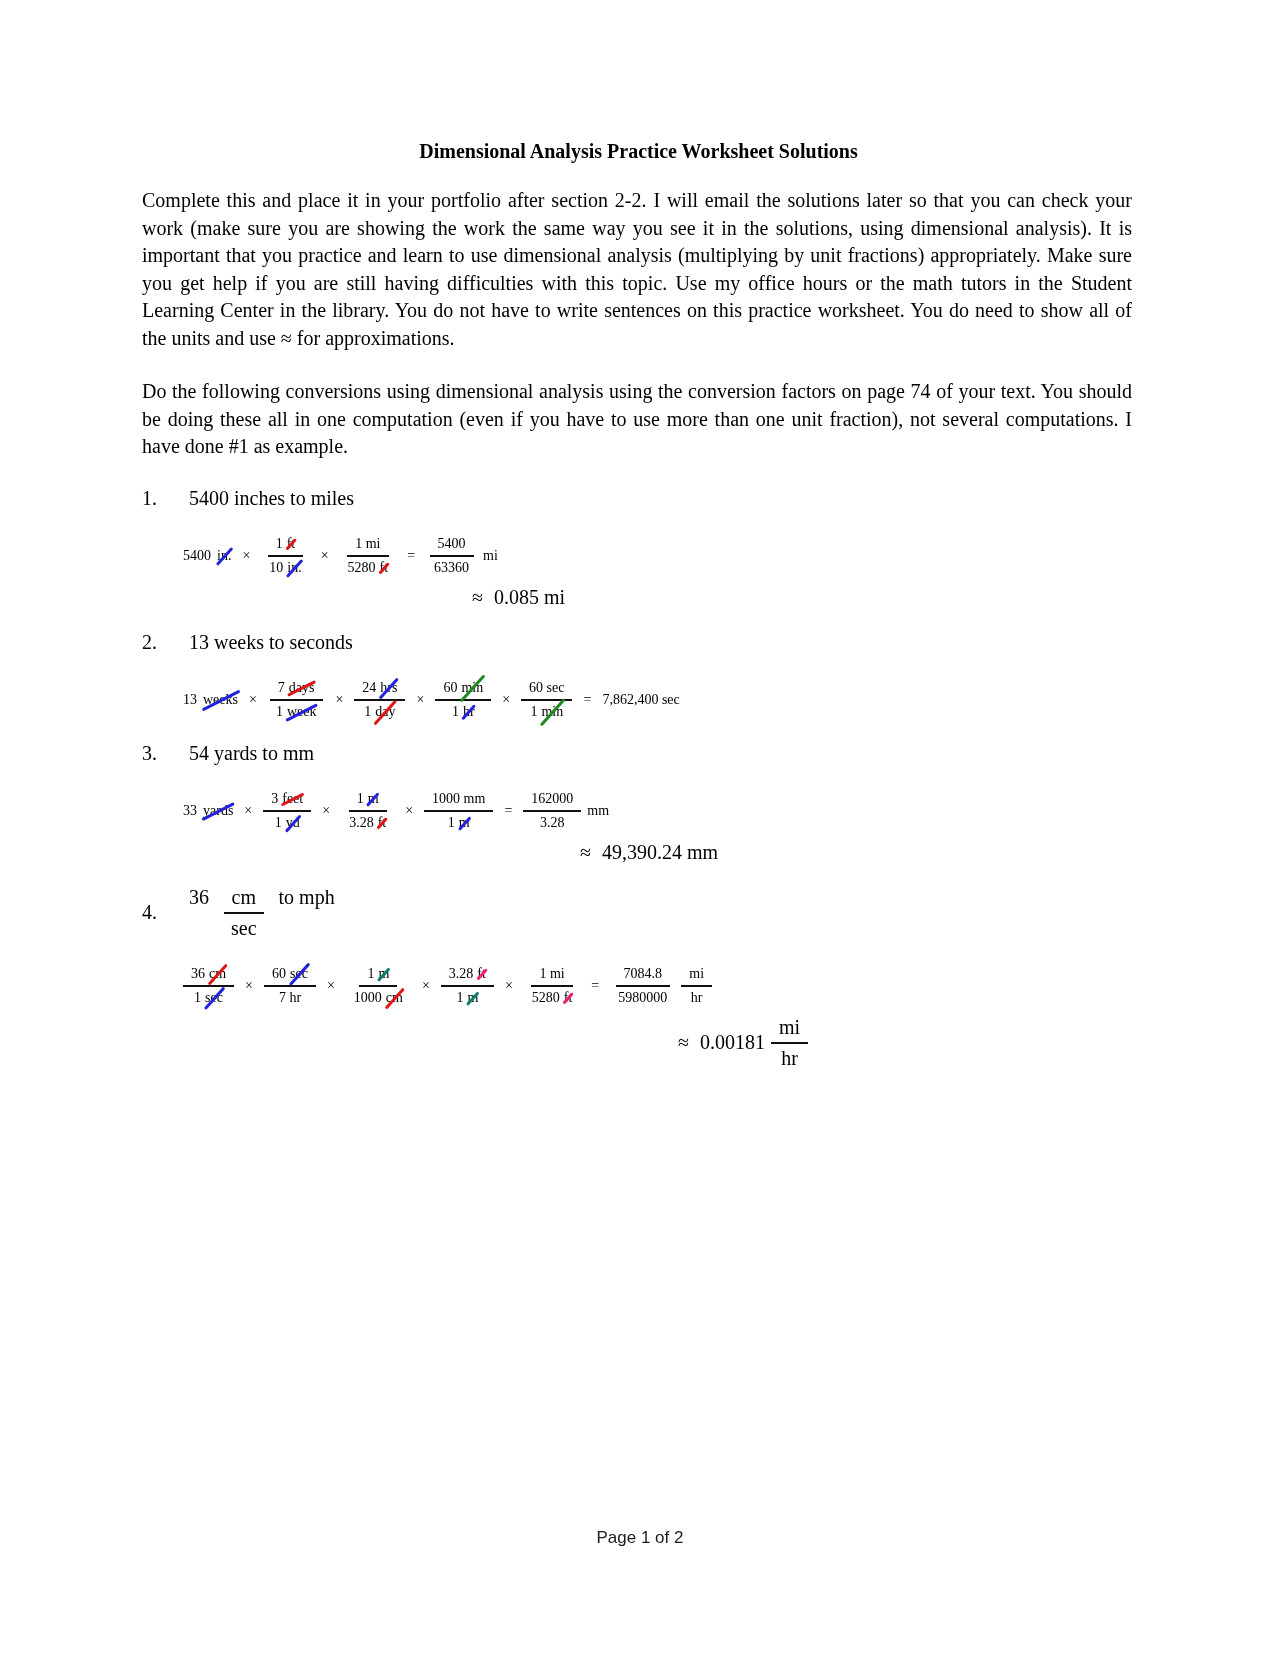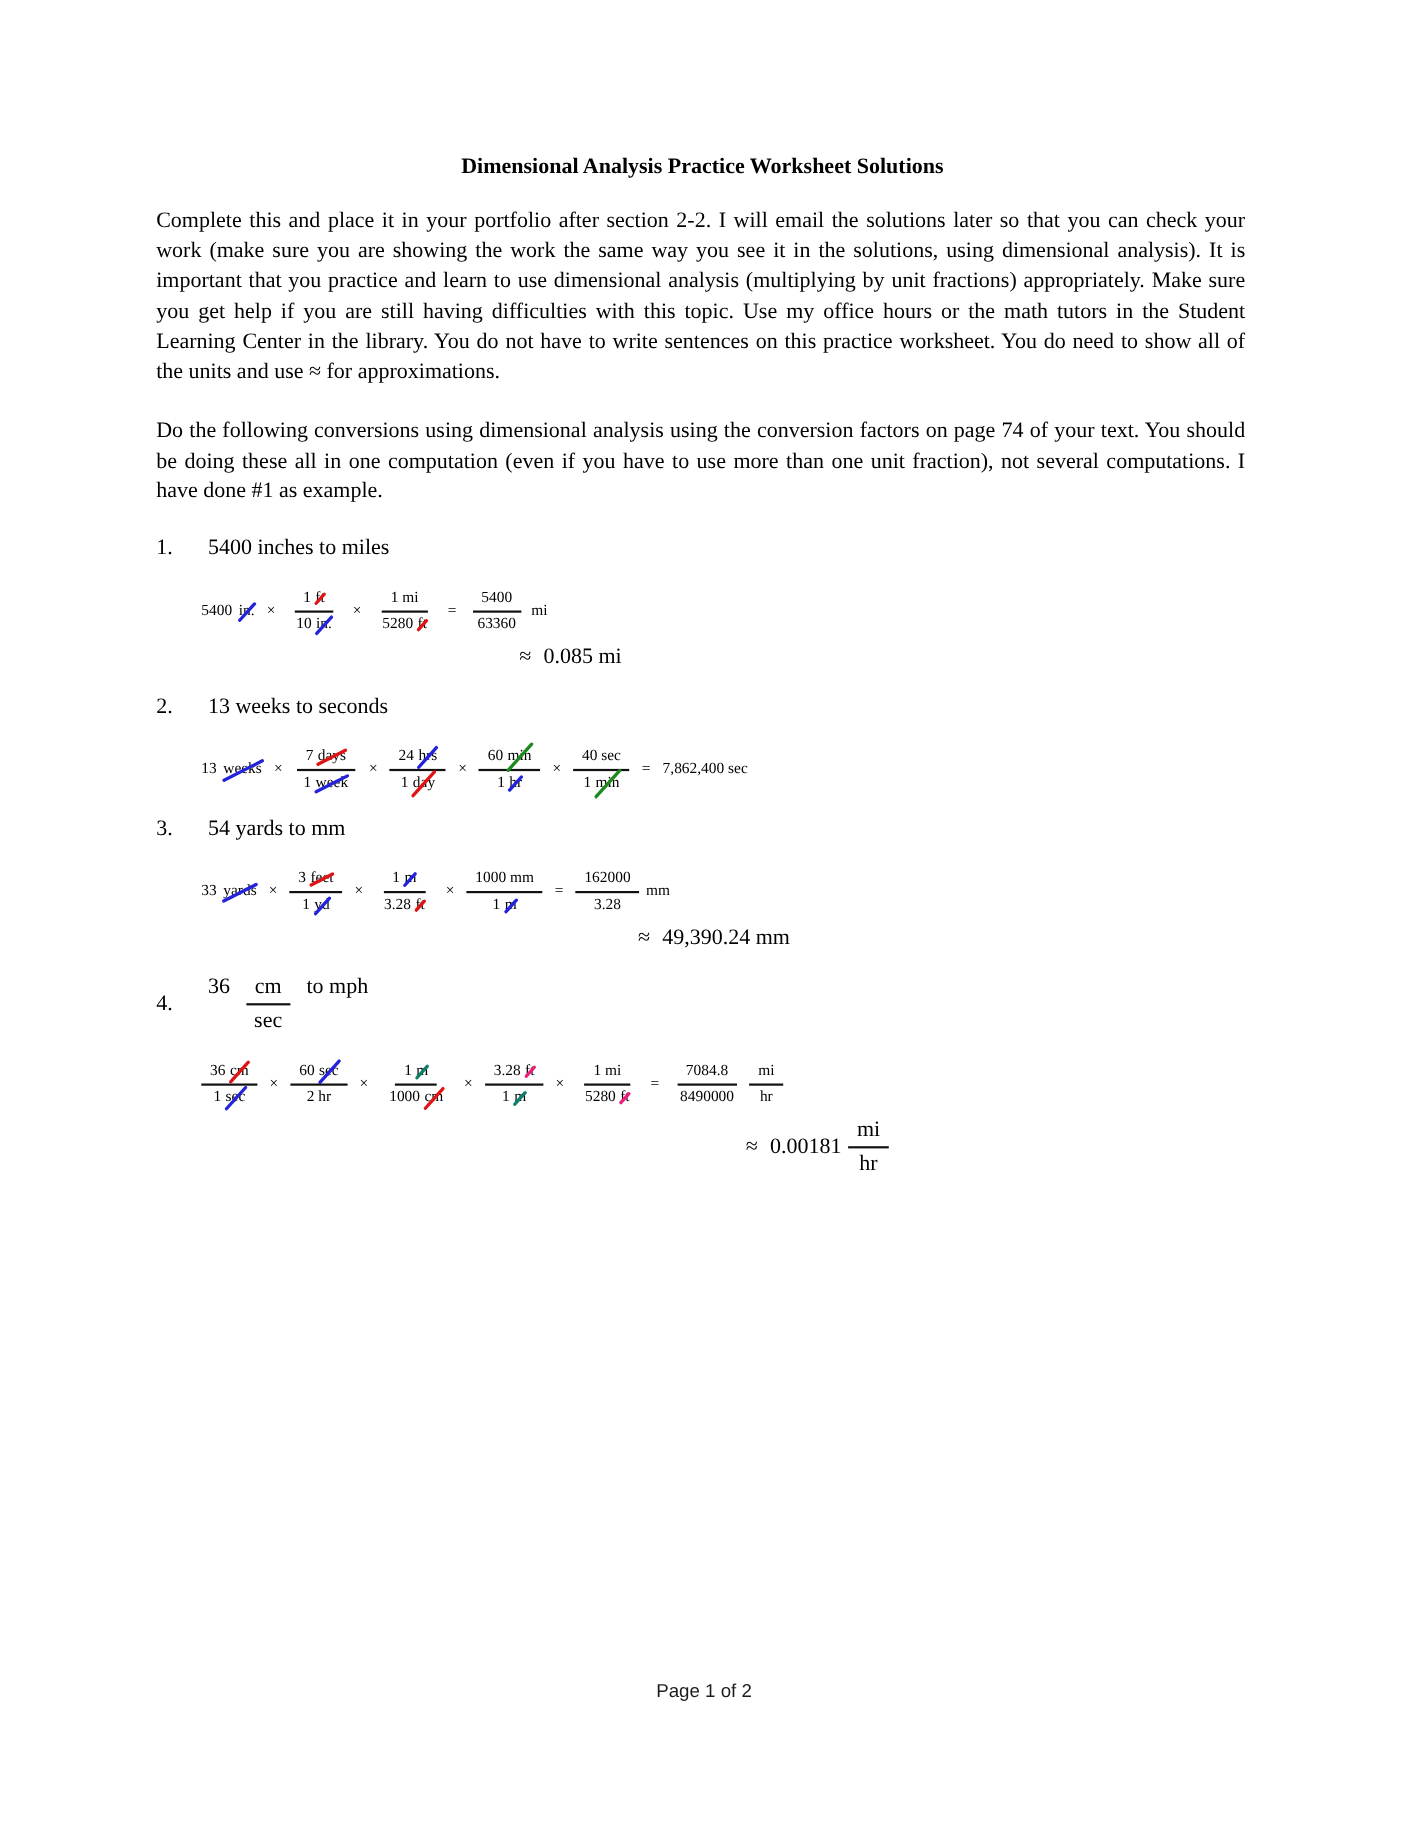--- a/index.html
+++ b/index.html
@@ -194,21 +194,21 @@
               <span class="tok strike sk-green short">min</span>
             </span>
             <span class="den">
               <span class="tok">1</span>
               <span class="tok strike sk-blue short">hr</span>
             </span>
           </span>
           <span class="op">×</span>
           <span class="frac">
             <span class="num">
-              <span class="tok">40 sec</span>
+              <span class="tok">60 sec</span>
             </span>
             <span class="den">
               <span class="tok">1</span>
               <span class="tok strike sk-green short">min</span>
             </span>
           </span>
           <span class="op">=</span>
           <span class="tok">7,862,400 sec</span>
         </div>
       </div>
@@ -297,21 +297,21 @@
               <span class="tok strike sk-blue short">sec</span>
             </span>
           </span>
           <span class="op">×</span>
           <span class="frac">
             <span class="num">
               <span class="tok">60</span>
               <span class="tok strike sk-blue short">sec</span>
             </span>
             <span class="den">
-              <span class="tok">2 hr</span>
+              <span class="tok">7 hr</span>
             </span>
           </span>
           <span class="op">×</span>
           <span class="frac">
             <span class="num">
               <span class="tok">1</span>
               <span class="tok strike sk-teal short">m</span>
             </span>
             <span class="den">
               <span class="tok">1000</span>
@@ -338,21 +338,21 @@
               <span class="tok">5280</span>
               <span class="tok strike sk-pink short">ft</span>
             </span>
           </span>
           <span class="op">=</span>
           <span class="frac">
             <span class="num">
               <span class="tok">7084.8</span>
             </span>
             <span class="den">
-              <span class="tok">8490000</span>
+              <span class="tok">5980000</span>
             </span>
           </span>
           <span class="frac">
             <span class="num">
               <span class="tok">mi</span>
             </span>
             <span class="den">
               <span class="tok">hr</span>
             </span>
           </span>

